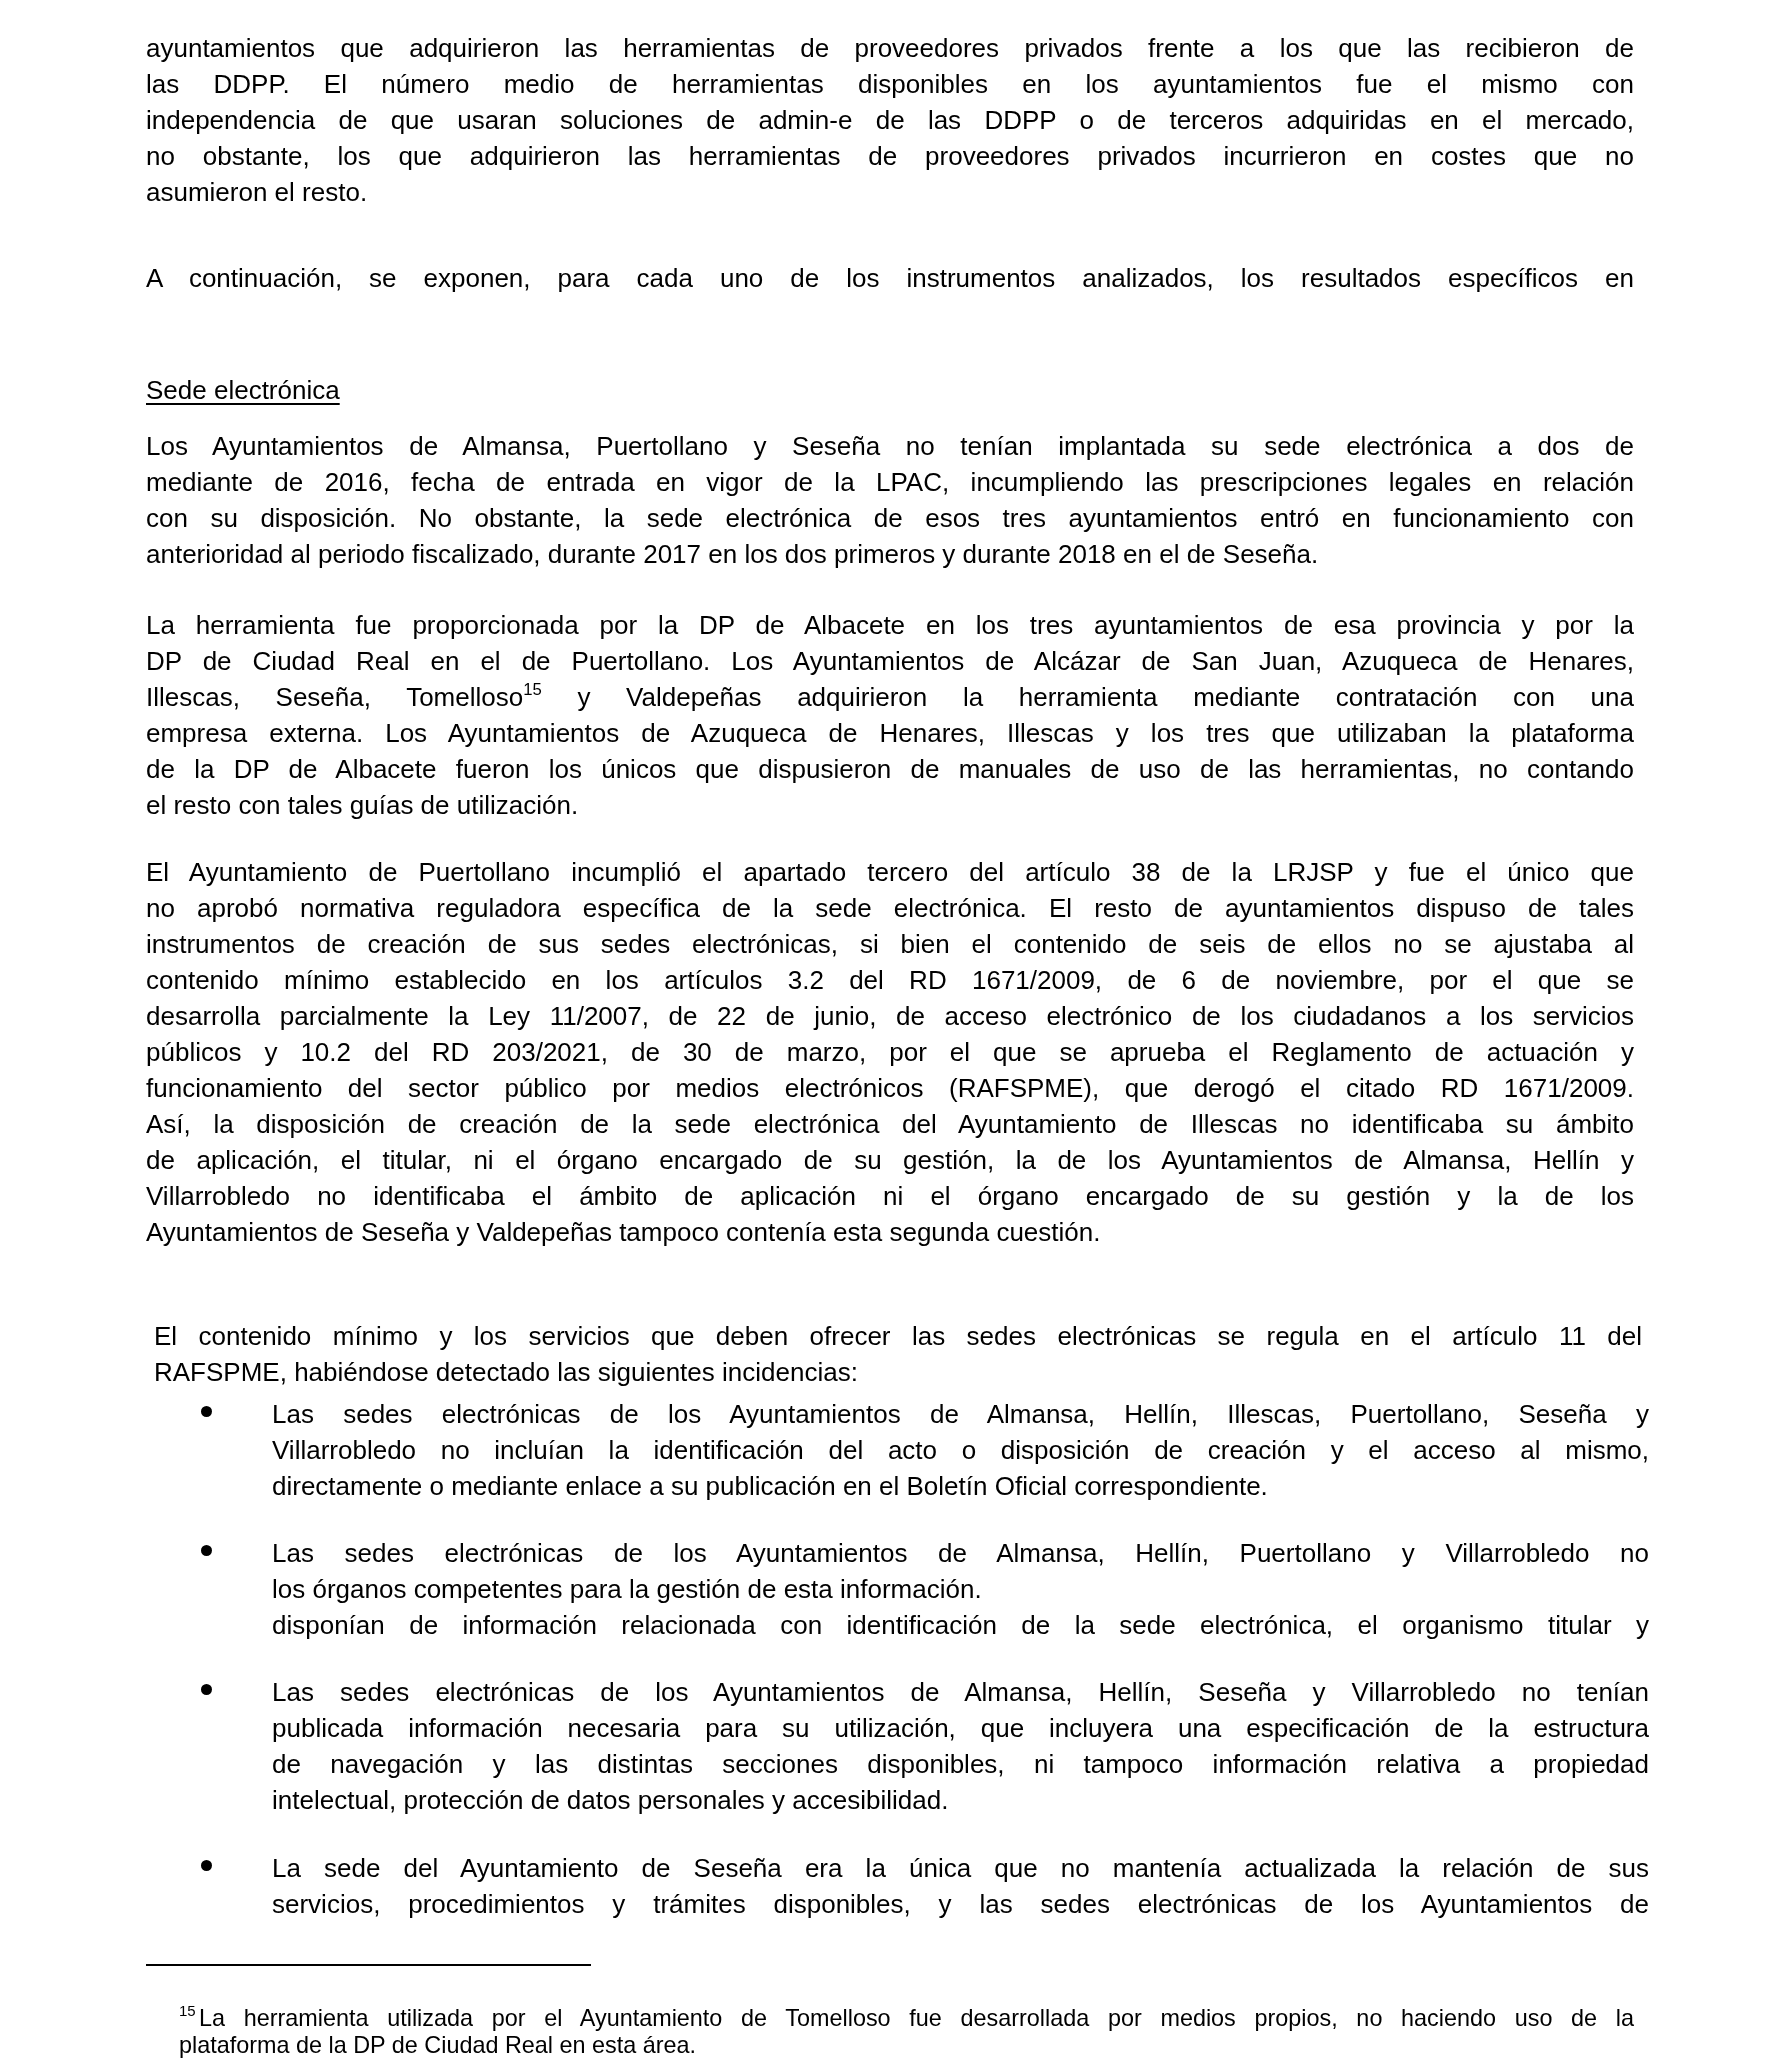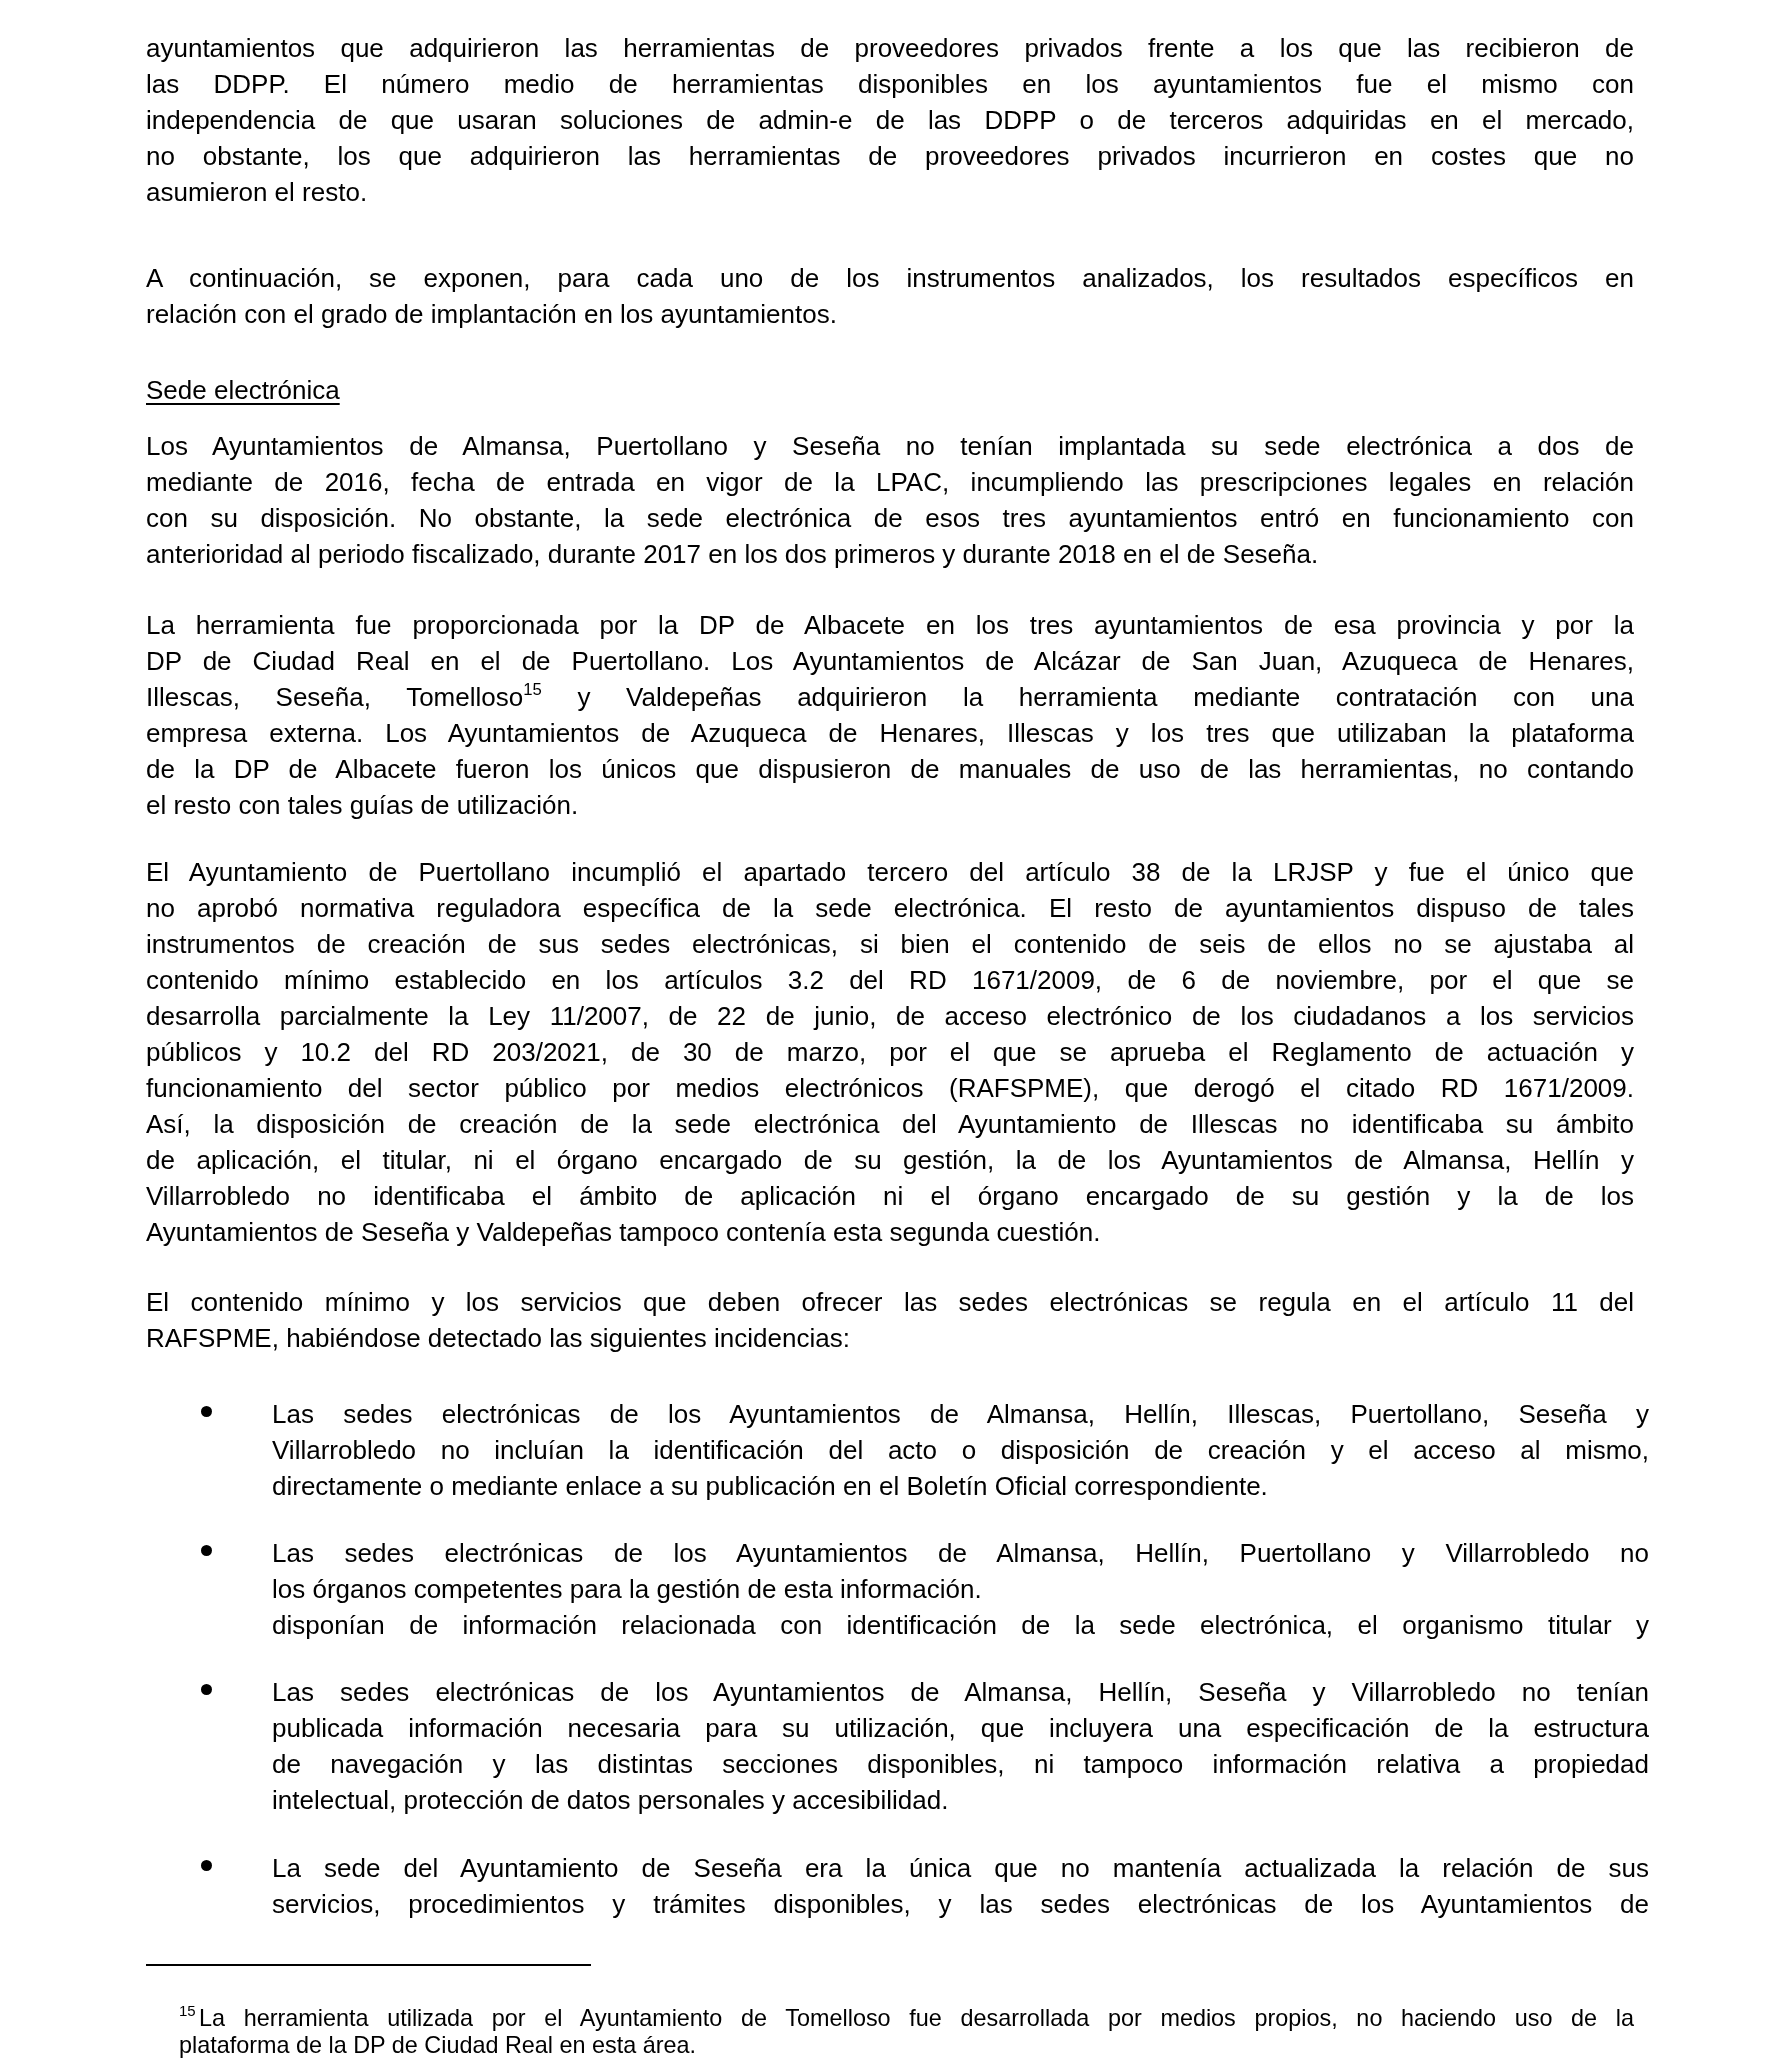--- a/index.html
+++ b/index.html
@@ -24,21 +24,20 @@
 <div class="block" style="top:30px;">
   <span class="line">ayuntamientos que adquirieron las herramientas de proveedores privados frente a los que las recibieron de</span>
   <span class="line">las DDPP. El número medio de herramientas disponibles en los ayuntamientos fue el mismo con</span>
   <span class="line">independencia de que usaran soluciones de admin-e de las DDPP o de terceros adquiridas en el mercado,</span>
   <span class="line">no obstante, los que adquirieron las herramientas de proveedores privados incurrieron en costes que no</span>
   <span class="line last">asumieron el resto.</span>
 </div>
 
 <div class="block" style="top:260px;">
   <span class="line">A continuación, se exponen, para cada uno de los instrumentos analizados, los resultados específicos en</span>
-  <span class="line last">relación con el grado de implantación en los ayuntamientos.</span>
 </div>
 
 <div class="block" style="top:372px;">
   <span class="heading">Sede electrónica</span>
 </div>
 
 <div class="block" style="top:428px;">
   <span class="line">Los Ayuntamientos de Almansa, Puertollano y Seseña no tenían implantada su sede electrónica a dos de</span>
   <span class="line">mediante de 2016, fecha de entrada en vigor de la LPAC, incumpliendo las prescripciones legales en relación</span>
   <span class="line">con su disposición. No obstante, la sede electrónica de esos tres ayuntamientos entró en funcionamiento con</span>
@@ -61,21 +60,21 @@
   <span class="line">contenido mínimo establecido en los artículos 3.2 del RD 1671/2009, de 6 de noviembre, por el que se</span>
   <span class="line">desarrolla parcialmente la Ley 11/2007, de 22 de junio, de acceso electrónico de los ciudadanos a los servicios</span>
   <span class="line">públicos y 10.2 del RD 203/2021, de 30 de marzo, por el que se aprueba el Reglamento de actuación y</span>
   <span class="line">funcionamiento del sector público por medios electrónicos (RAFSPME), que derogó el citado RD 1671/2009.</span>
   <span class="line">Así, la disposición de creación de la sede electrónica del Ayuntamiento de Illescas no identificaba su ámbito</span>
   <span class="line">de aplicación, el titular, ni el órgano encargado de su gestión, la de los Ayuntamientos de Almansa, Hellín y</span>
   <span class="line">Villarrobledo no identificaba el ámbito de aplicación ni el órgano encargado de su gestión y la de los</span>
   <span class="line last">Ayuntamientos de Seseña y Valdepeñas tampoco contenía esta segunda cuestión.</span>
 </div>
 
-<div class="block" style="top:1284px;">
+<div class="block" style="top:1318px;margin-left:8px;">
   <span class="line">El contenido mínimo y los servicios que deben ofrecer las sedes electrónicas se regula en el artículo 11 del</span>
   <span class="line last">RAFSPME, habiéndose detectado las siguientes incidencias:</span>
 </div>
 
 <div class="bullet-item" style="top:1396px;">
   <span class="bullet-dot"></span>
   <div class="bullet-text">
     <span class="line">Las sedes electrónicas de los Ayuntamientos de Almansa, Hellín, Illescas, Puertollano, Seseña y</span>
     <span class="line">Villarrobledo no incluían la identificación del acto o disposición de creación y el acceso al mismo,</span>
     <span class="line last">directamente o mediante enlace a su publicación en el Boletín Oficial correspondiente.</span>

